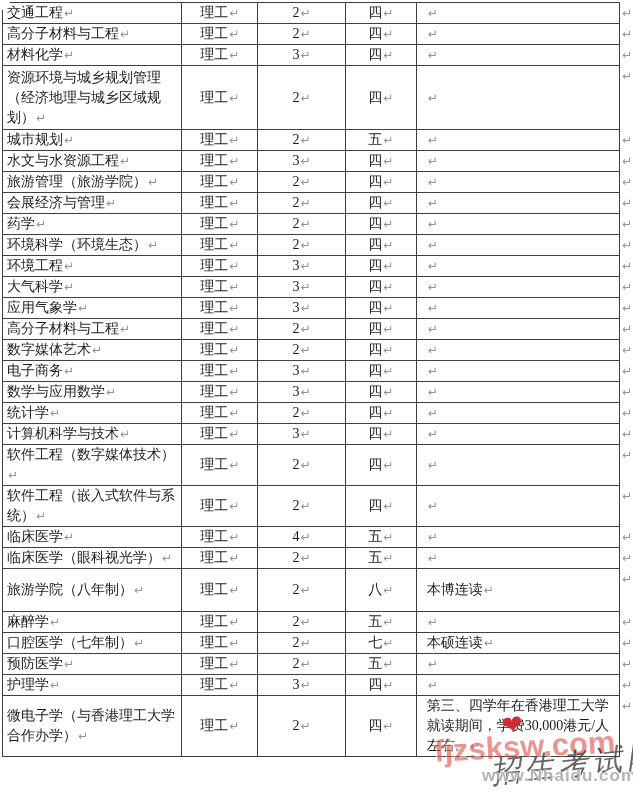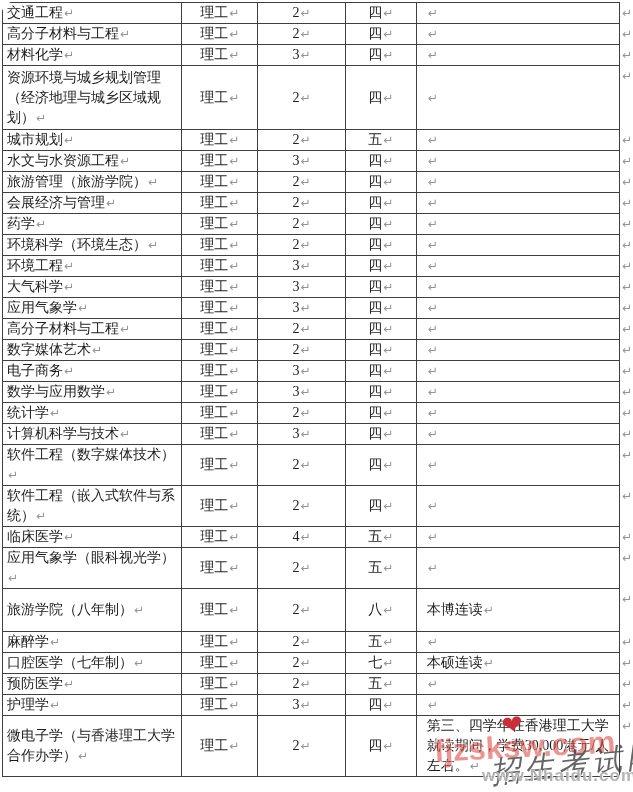--- a/index.html
+++ b/index.html
@@ -252,21 +252,21 @@
   </tr>
         <tr>
     <td class="c-major"><span class="txt">临床医学</span><span class="mark">↵</span></td>
     <td class="c-cat"><span class="txt">理工</span><span class="mark">↵</span></td>
     <td class="c-count"><span class="txt">4</span><span class="mark">↵</span></td>
     <td class="c-years"><span class="txt">五</span><span class="mark">↵</span></td>
     <td class="c-note"><span class="txt"></span><span class="mark">↵</span></td>
     <td class="c-endmark"><span class="mark">↵</span></td>
   </tr>
         <tr>
-    <td class="c-major"><span class="txt">应用气象学（眼科视光学）</span><span class="mark">↵</span></td>
+    <td class="c-major"><span class="txt">临床医学（眼科视光学）</span><span class="mark">↵</span></td>
     <td class="c-cat"><span class="txt">理工</span><span class="mark">↵</span></td>
     <td class="c-count"><span class="txt">2</span><span class="mark">↵</span></td>
     <td class="c-years"><span class="txt">五</span><span class="mark">↵</span></td>
     <td class="c-note"><span class="txt"></span><span class="mark">↵</span></td>
     <td class="c-endmark"><span class="mark">↵</span></td>
   </tr>
         <tr>
     <td class="c-major"><span class="txt">旅游学院（八年制）</span><span class="mark">↵</span></td>
     <td class="c-cat"><span class="txt">理工</span><span class="mark">↵</span></td>
     <td class="c-count"><span class="txt">2</span><span class="mark">↵</span></td>

